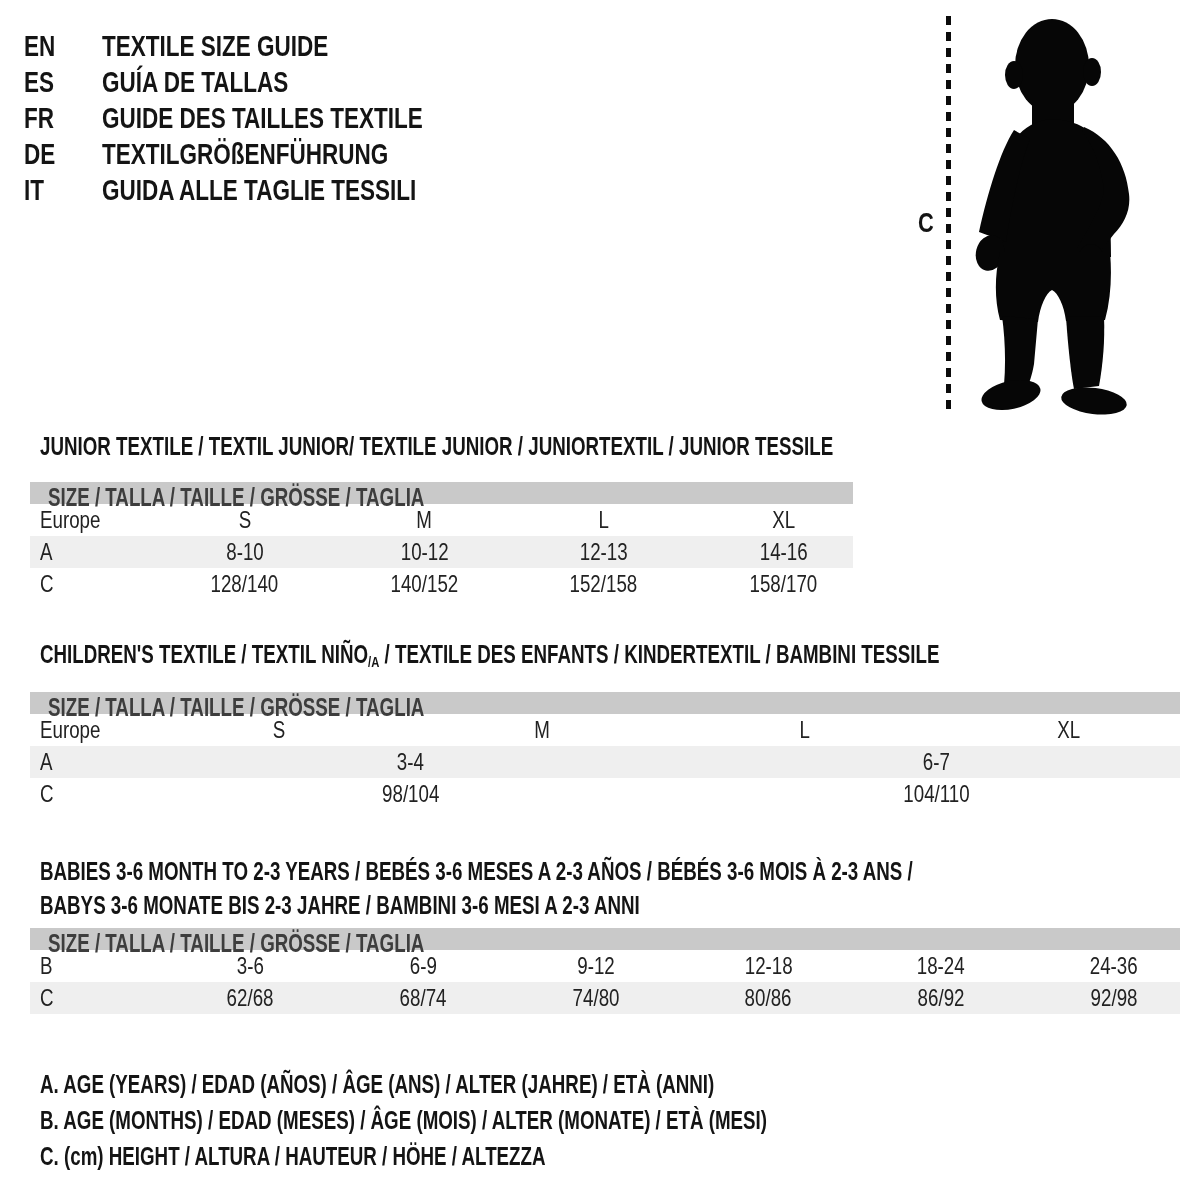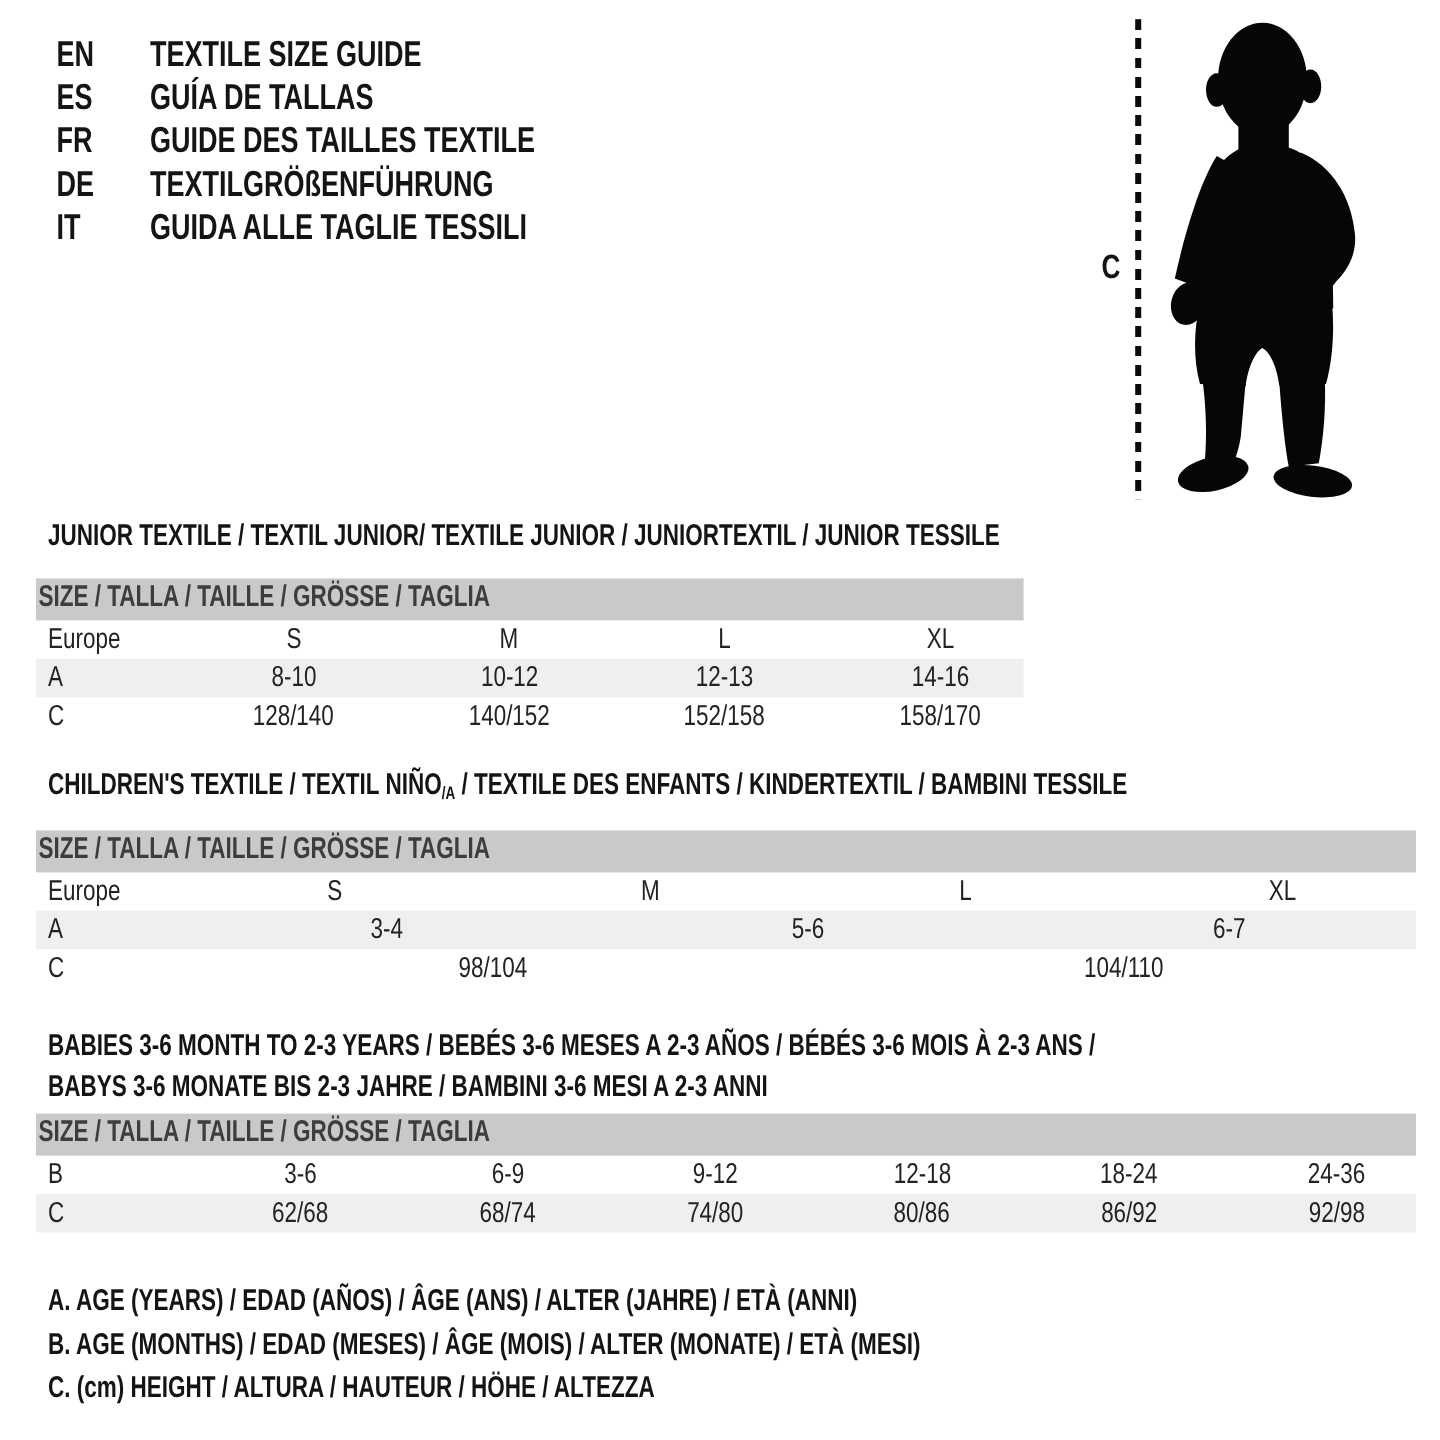--- a/index.html
+++ b/index.html
@@ -6,21 +6,21 @@
   html,body { margin:0; padding:0; background:#ffffff; }
   .canvas {
     position:relative; width:1200px; height:1200px;
     background:var(--page-bg, #ffffff);
     font-family:"Liberation Sans", sans-serif;
     color:var(--heading-text, #141414);
     overflow:hidden;
   }
 
   
-  .langs { position:absolute; left:47px; top:28px; }
+  .langs { position:absolute; left:24px; top:28px; }
   .lang-row {
     display:flex; height:36px; align-items:center;
     font-size:30px; font-weight:700; letter-spacing:0;
     transform:scaleX(0.75); transform-origin:0 50%;
     white-space:nowrap; color:var(--heading-text, #141414);
   }
   .lang-code { width:104px; flex:0 0 auto; }
   .dash-line {
     position:absolute; left:946px; top:16px; width:5px; height:400px;
     background:repeating-linear-gradient(to bottom, #0b0b0b 0 9px, transparent 9px 16px);
@@ -38,23 +38,23 @@
     font-size:25px; font-weight:700; white-space:nowrap;
     transform:scaleX(0.75); transform-origin:0 0;
     color:var(--heading-text, #141414);
   }
   .sec-title .subsc { font-size:15px; vertical-align:-4px; }
   .multi-line div { line-height:34px; }
 
   
   .tbl { position:absolute; left:30px; }
   .tbl-bar {
-    height:35px; line-height:30px;
+    height:22px; line-height:30px;
     background:var(--table-header-bg, #c9c9c9);
-    padding-left:2px; white-space:nowrap;
+    padding-left:18px; white-space:nowrap;
   }
   .tbl-bar .cond {
     font-size:25px; font-weight:700; color:var(--bar-text, #3d3d3d);
     transform:scaleX(0.75); transform-origin:0 50%;
   }
   .row { display:flex; height:32px; line-height:32px;gap:40px; }
   .row.shaded { background:var(--row-shaded-bg, #efefef); }
   .lbl { padding-left:10px; flex:0 0 auto; text-align:left; }
   .cell { flex:1 1 0; text-align:center; }
   .tbl .cond { display:inline-block; }
@@ -160,21 +160,20 @@
     <div class="row">
       <div class="lbl"><span class="cond">Europe</span></div>
       <div class="cell"><span class="cond">S</span></div>
       <div class="cell"><span class="cond">M</span></div>
       <div class="cell"><span class="cond">L</span></div>
       <div class="cell"><span class="cond">XL</span></div>
     </div>
     <div class="row shaded">
       <div class="lbl"><span class="cond">A</span></div>
       <div class="cell"><span class="cond">3-4</span></div>
-      <div class="cell"><span class="cond">5-6</span></div>
       <div class="cell"><span class="cond">6-7</span></div>
     </div>
     <div class="row">
       <div class="lbl"><span class="cond">C</span></div>
       <div class="cell"><span class="cond">98/104</span></div>
       <div class="cell"><span class="cond">104/110</span></div>
     </div>
   </div>
 
   <div class="sec-title multi-line" style="top:854px;">

